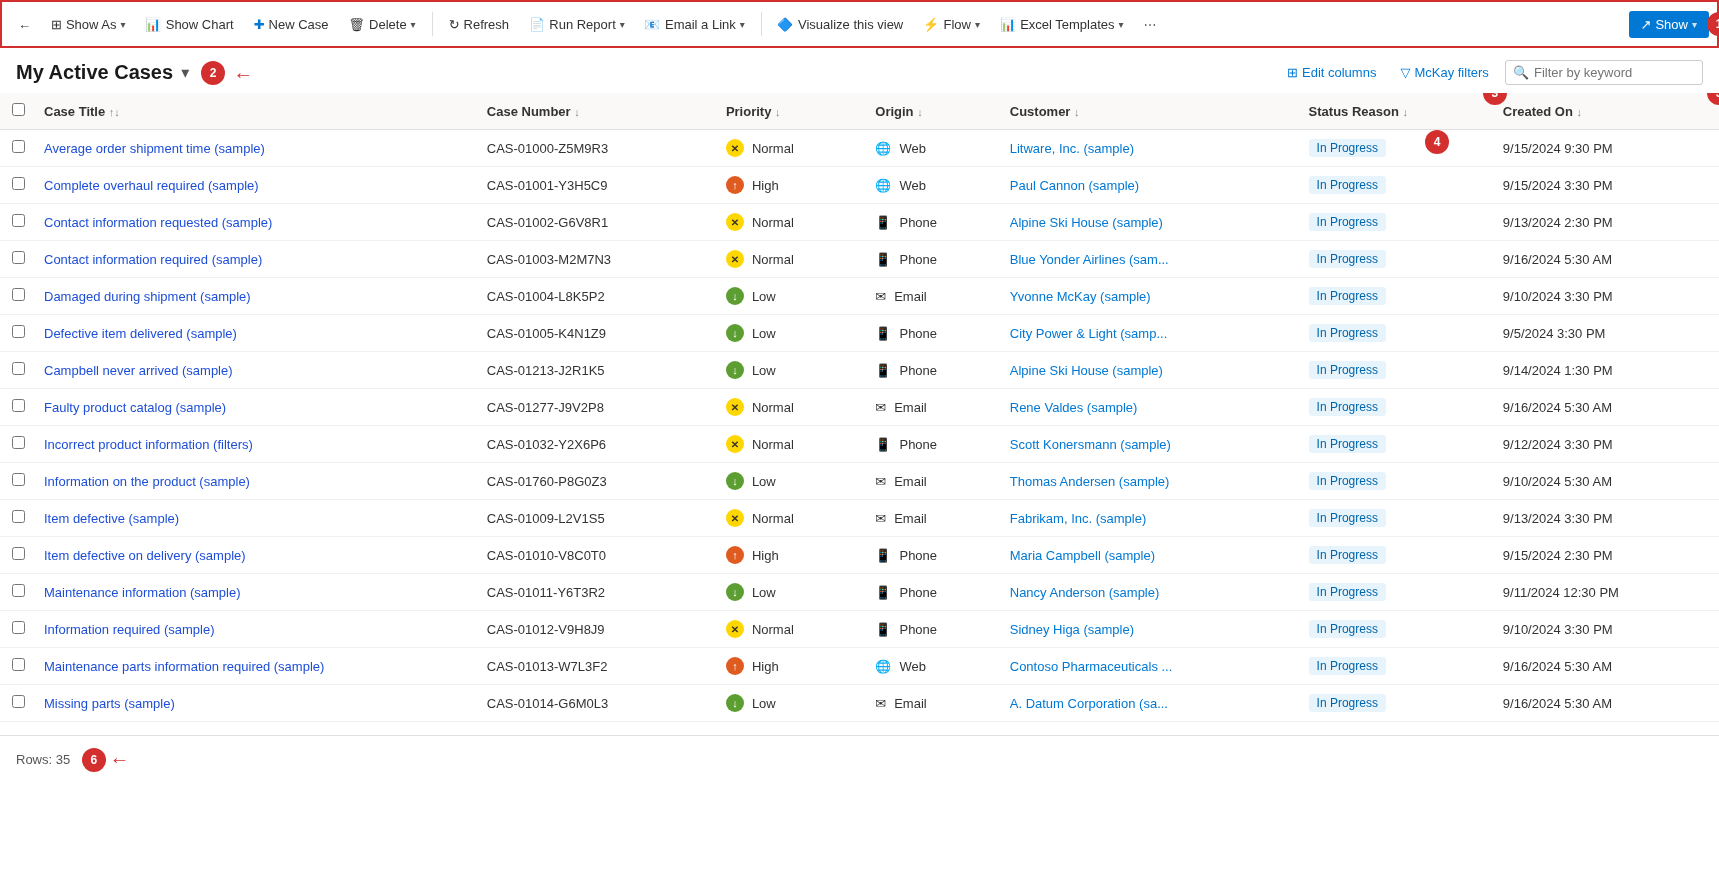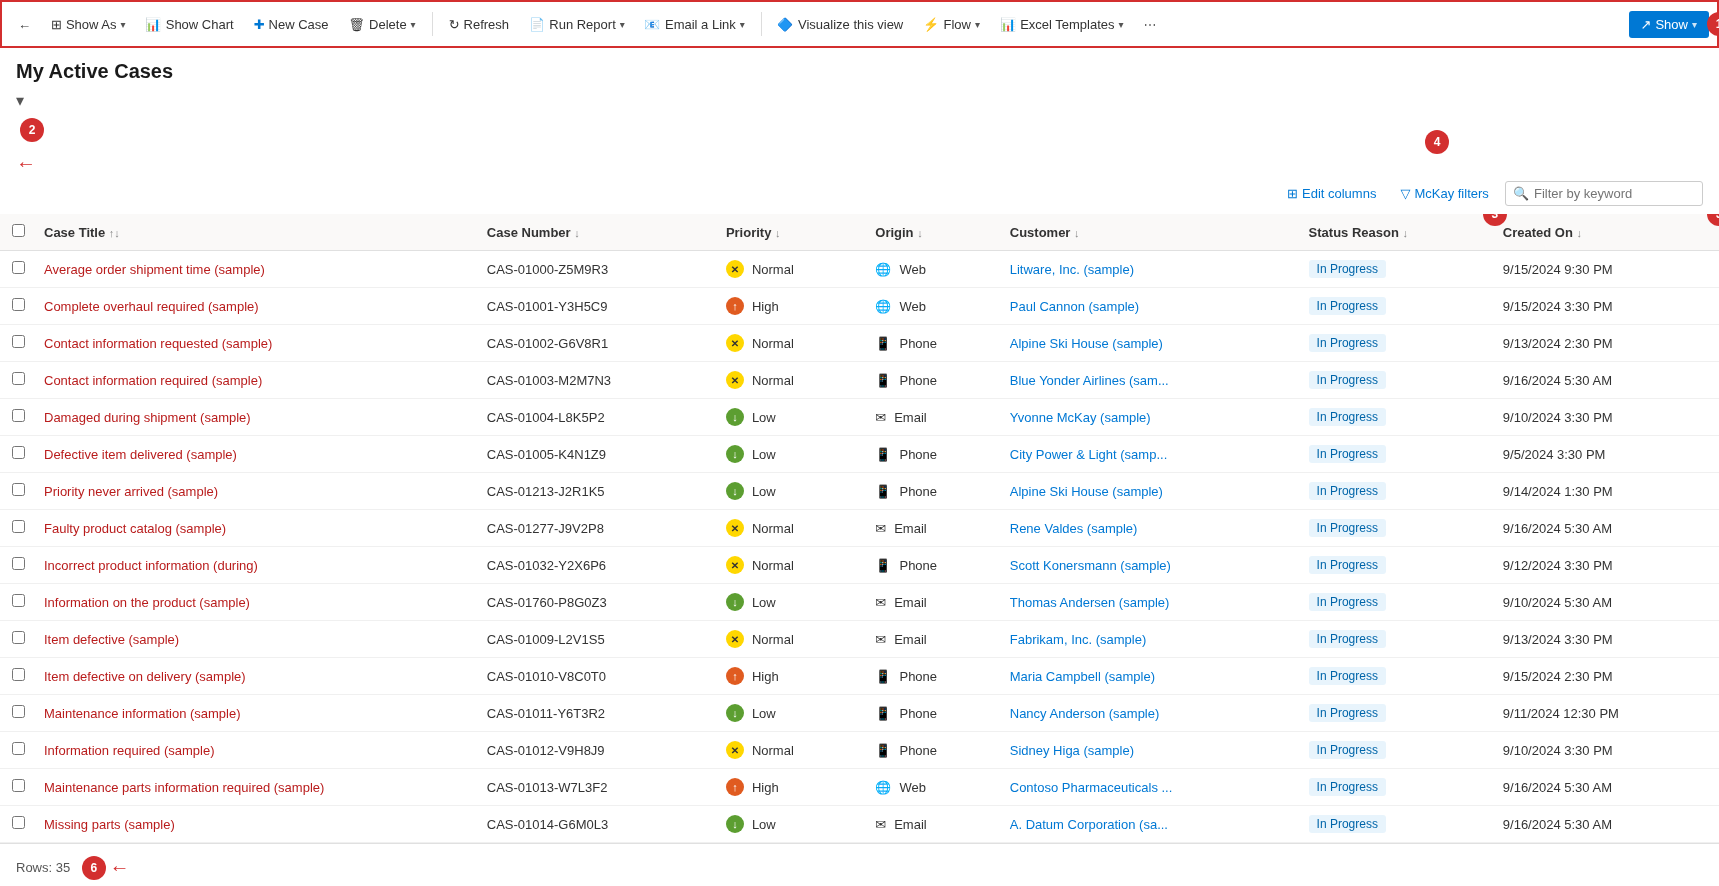--- a/index.html
+++ b/index.html
@@ -40,24 +40,24 @@
       color: #fff;
       cursor: pointer;
       font-size: 13px;
       border-radius: 3px;
       margin-left: auto;
     }
 
     
     .view-header {
       display: flex;
+      align-items: center;
       padding: 12px 16px 8px;
       gap: 8px;
       position: relative;
-      flex-direction: column;
     }
     .view-title {
       font-size: 20px;
       font-weight: 600;
       color: #1a1a1a;
     }
     .view-title-arrow { font-size: 16px; color: #555; cursor: pointer; }
     .view-actions {
       display: flex;
       align-items: center;
@@ -103,21 +103,21 @@
       text-align: left;
       font-weight: 600;
       font-size: 13px;
       color: #333;
       white-space: nowrap;
       cursor: pointer;
       user-select: none;
     }
     tbody tr { border-bottom: 1px solid #f0f0f0; }
     tbody td { padding: 9px 8px; font-size: 13px; vertical-align: middle; }
-    .case-link { color: #b91c1c; text-decoration: none; cursor: pointer; }
+    .case-link { color: #1d4ed8; text-decoration: none; cursor: pointer; }
     .status-badge {
       display: inline-block;
       background: #e8f4fc;
       color: #0065a9;
       border-radius: 3px;
       padding: 2px 8px;
       font-size: 12px;
     }
     .priority-icon { display: inline-flex; align-items: center; gap: 4px; }
     .origin-icon { display: inline-flex; align-items: center; gap: 4px; }
@@ -125,20 +125,21 @@
     .checkbox-col { width: 36px; text-align: center; }
     .sort-icon { font-size: 11px; color: #888; }
 
     
     .table-footer {
       padding: 10px 16px;
       font-size: 13px;
       color: #555;
       border-top: 1px solid #e0e0e0;
       position: relative;
+      margin-top: 13px;
     }
 
     
     .annotation {
       display: inline-flex;
       align-items: center;
       justify-content: center;
       width: 24px;
       height: 24px;
       background: #d32f2f;
@@ -495,21 +496,21 @@
       </td>
       <td>
         <span>9/5/2024 3:30 PM</span>
       </td>
     </tr>
         <tr>
       <td class="checkbox-col">
         <input type="checkbox" style="">
       </td>
       <td>
-        <a class="case-link">Priority never arrived (sample)</a>
+        <a class="case-link">Campbell never arrived (sample)</a>
       </td>
       <td>
         <span>CAS-01213-J2R1K5</span>
       </td>
       <td>
         <span class="priority-icon">
           <span style="display:inline-flex;align-items:center;justify-content:center;width:18px;height:18px;border-radius:50%;background:#5c9e31;color:#fff;font-size:11px;font-weight:bold;">↓</span>
           <span style="margin-left:4px;">Low</span>
         </span>
       </td>
@@ -559,21 +560,21 @@
       </td>
       <td>
         <span>9/16/2024 5:30 AM</span>
       </td>
     </tr>
         <tr>
       <td class="checkbox-col">
         <input type="checkbox" style="">
       </td>
       <td>
-        <a class="case-link">Incorrect product information (during)</a>
+        <a class="case-link">Incorrect product information (filters)</a>
       </td>
       <td>
         <span>CAS-01032-Y2X6P6</span>
       </td>
       <td>
         <span class="priority-icon">
           <span style="display:inline-flex;align-items:center;justify-content:center;width:18px;height:18px;border-radius:50%;background:#ffd700;color:#333;font-size:10px;font-weight:bold;">✕</span>
           <span style="margin-left:4px;">Normal</span>
         </span>
       </td>

